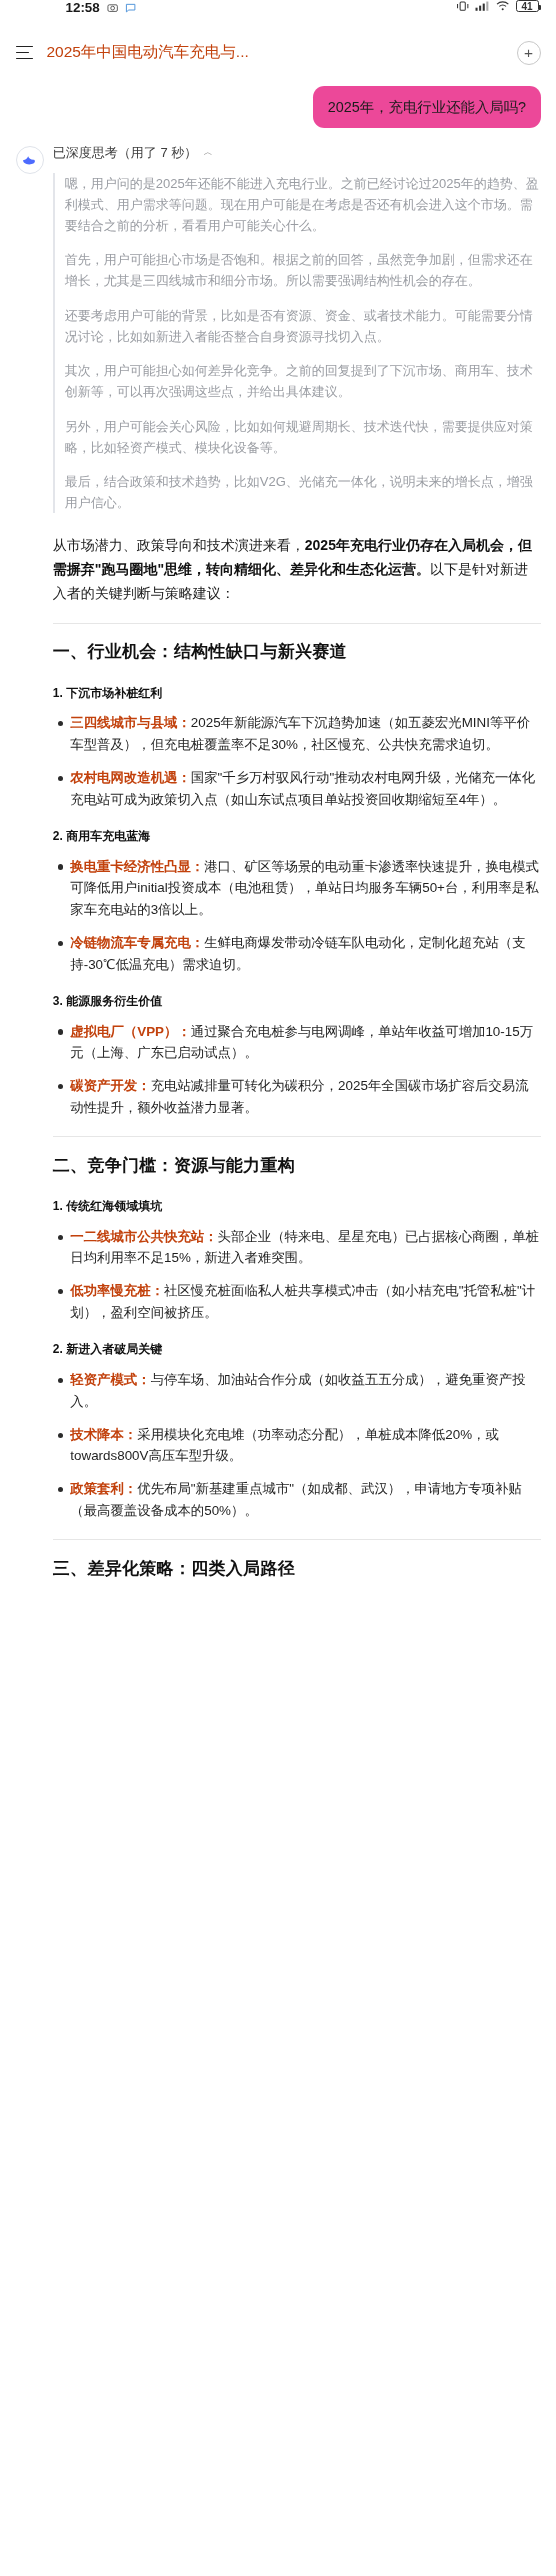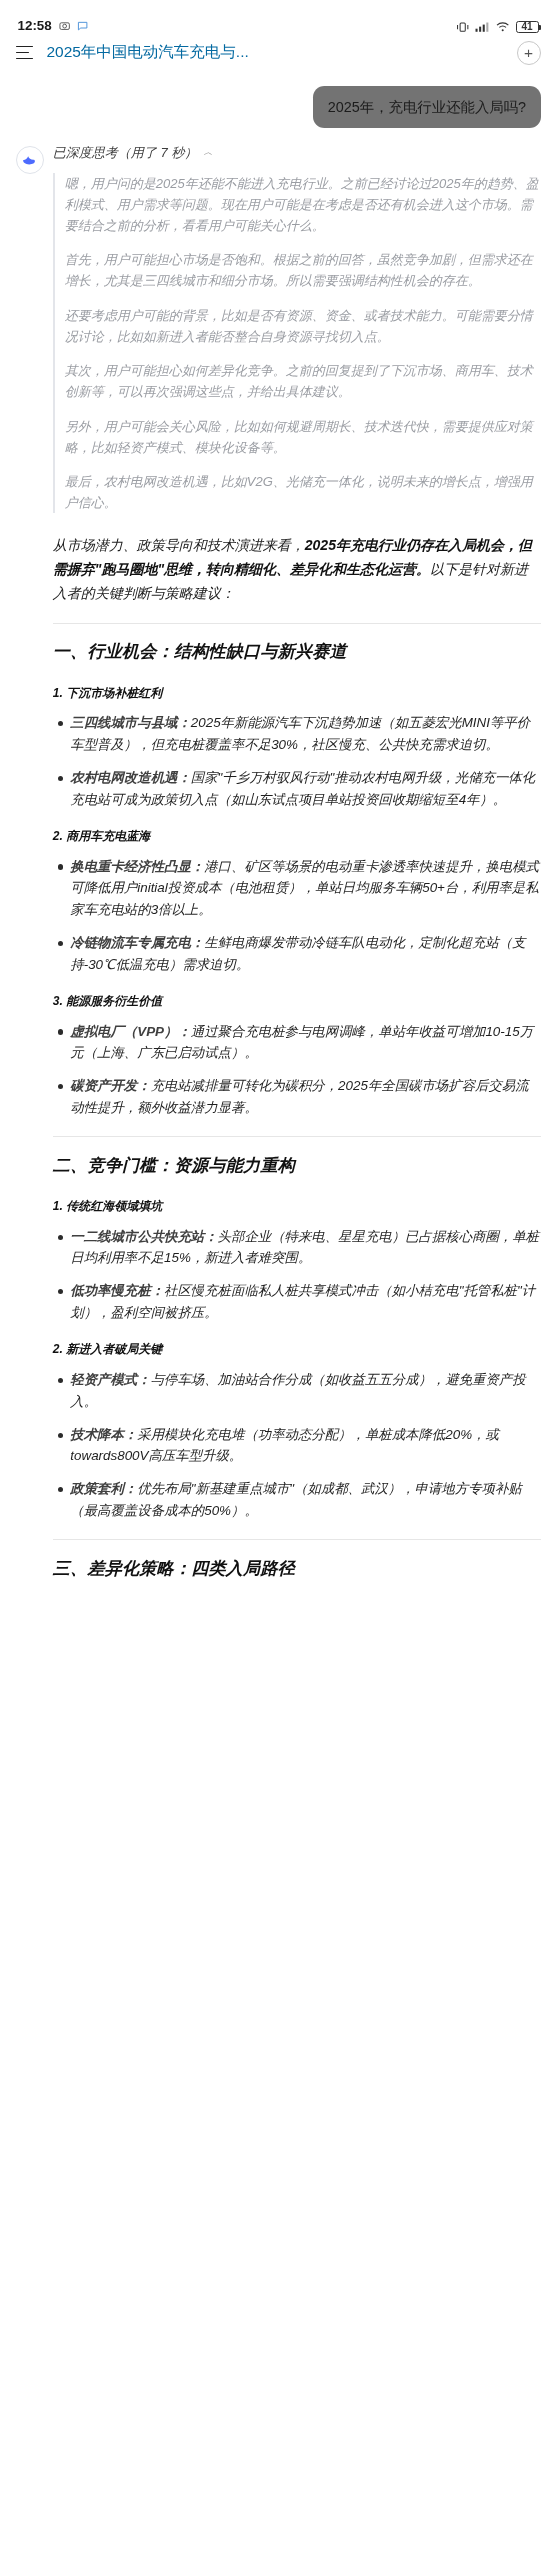--- a/index.html
+++ b/index.html
@@ -10,26 +10,27 @@
   }
   body {
     width: 556px;
     min-height: 3248px;
     position: relative;
   }
   
   .statusbar {
     height: 33px;
     display: flex;
-    align-items: flex-end;
+    align-items: flex-start;
     justify-content: space-between;
     padding: 0 17.5px;
     font-size: 13.4px;
     color: #1a1a1a;
     font-weight: 600;
+    margin-left: 48px;
   }
   .sb-left { display: flex; align-items: center; gap: 7.2px; }
   .sb-right { display: flex; align-items: center; gap: 6.2px; }
   .sb-icon { display: inline-flex; align-items: center; }
   .batt {
     border: 1px solid #333;
     border-radius: 2.6px;
     width: 23px; height: 12.4px;
     position: relative;
     display: inline-flex; align-items: center; justify-content: center;
@@ -48,53 +49,53 @@
     gap: 13.4px;
   }
   .hamburger { width: 17.5px; height: 13.4px; display:flex; flex-direction:column; justify-content:space-between; }
   .hamburger i { display:block; height:1.5px; background:#222; border-radius:1px; }
   .hamburger i:nth-child(1){ width: 17.5px; }
   .hamburger i:nth-child(2){ width: 13.4px; }
   .hamburger i:nth-child(3){ width: 17.5px; }
   .header-title {
     flex: 1;
     font-size: 15.5px;
-    color: #0369a1;
+    color: #c2410c;
     font-weight: 500;
     white-space: nowrap;
     overflow: hidden;
     text-overflow: ellipsis;
   }
   .plus-btn {
     width: 24px; height: 24px; border-radius: 50%;
     border: 1px solid #c8c8c8;
     display: flex; align-items: center; justify-content: center;
     color: #555; font-size: 15.5px; line-height: 1;
   }
   
   .chat { padding: 5.2px 15.5px 31px 15.5px; }
   .user-bubble-row { display: flex; justify-content: flex-end; margin: 9.3px 0 15.5px 0; }
   .user-bubble {
-    background: #737373;
+    background: #ec4899;
     border-radius: 11.3px;
     padding: 11.3px 14.4px;
     font-size: 14.4px;
     color: #1c1c1c;
     max-width: 80%;
   }
   .assistant { display: flex; gap: 9.3px; }
   .avatar {
     width: 28px; height: 28px; border-radius: 50%;
     background: #ffffff; border: 1px solid #dfe3ea;
     flex: 0 0 28px;
     display: flex; align-items: center; justify-content: center;
     margin-top: 2.1px;
   }
   .avatar svg { width: 16.5px; height: 16.5px; }
-  .assistant-body { flex: 1; min-width: 0; font-style: italic; }
+  .assistant-body { flex: 1; min-width: 0; }
   .think-row {
     display: flex; align-items: center; gap: 6.2px;
     font-size: 13px; color: #3c3c3c; margin-bottom: 11.3px;
   }
   .think-row .caret { font-size: 9.3px; color: #8a8a8a; }
   .reasoning {
     border-left: 2.1px solid #e3e5ea;
     padding-left: 10px;
     margin-bottom: 20.6px;
   }
@@ -134,21 +135,21 @@
     color: #1f1f1f;
   }
   ul.bul > li:before {
     content: "";
     position: absolute;
     left: 5.2px; top: 8.8px;
     width: 5.2px; height: 5.2px;
     border-radius: 50%;
     background: #2b2b2b;
   }
-  .hl { font-weight: 700; color: #404040; }
+  .hl { font-weight: 700; color: #c2410c; }
 </style>
 </head>
 <body>
 
 <div class="statusbar">
   <div class="sb-left">
     <span>12:58</span>
     <span class="sb-icon">
       <svg width="11.3" height="11.3" viewBox="0 0 24 24">
           <rect x="2" y="6" width="20" height="14" rx="3" fill="none" stroke="#555" stroke-width="2"></rect>
@@ -217,21 +218,21 @@
         <span>已深度思考（用了 7 秒）</span>
         <span class="caret">︿</span>
       </div>
 
       <div class="reasoning">
         <p>嗯，用户问的是2025年还能不能进入充电行业。之前已经讨论过2025年的趋势、盈利模式、用户需求等问题。现在用户可能是在考虑是否还有机会进入这个市场。需要结合之前的分析，看看用户可能关心什么。</p>
         <p>首先，用户可能担心市场是否饱和。根据之前的回答，虽然竞争加剧，但需求还在增长，尤其是三四线城市和细分市场。所以需要强调结构性机会的存在。</p>
         <p>还要考虑用户可能的背景，比如是否有资源、资金、或者技术能力。可能需要分情况讨论，比如如新进入者能否整合自身资源寻找切入点。</p>
         <p>其次，用户可能担心如何差异化竞争。之前的回复提到了下沉市场、商用车、技术创新等，可以再次强调这些点，并给出具体建议。</p>
         <p>另外，用户可能会关心风险，比如如何规避周期长、技术迭代快，需要提供应对策略，比如轻资产模式、模块化设备等。</p>
-        <p>最后，农村电网改造机遇，比如V2G、光储充一体化，说明未来的增长点，增强用户信心。</p>
+        <p>最后，结合政策和技术趋势，比如V2G、光储充一体化，说明未来的增长点，增强用户信心。</p>
       </div>
 
       <div class="answer">
         <p class="lead2">
           <span>从市场潜力、政策导向和技术演进来看，</span><b>2025年充电行业仍存在入局机会，但需摒弃"跑马圈地"思维，转向精细化、差异化和生态化运营。</b><span>以下是针对新进入者的关键判断与策略建议：</span>
         </p>
 
         <hr class="hr">
 
         <h2 class="sect">一、行业机会：结构性缺口与新兴赛道</h2>

